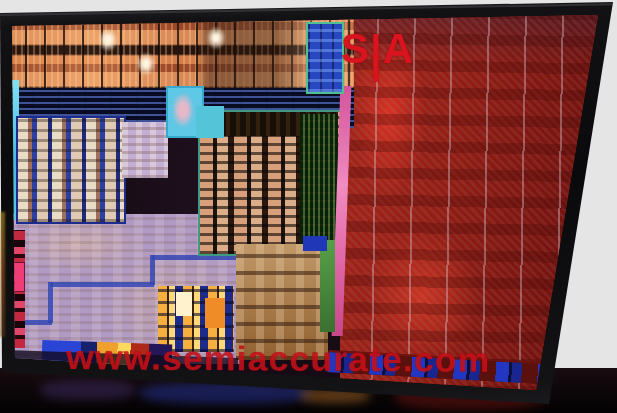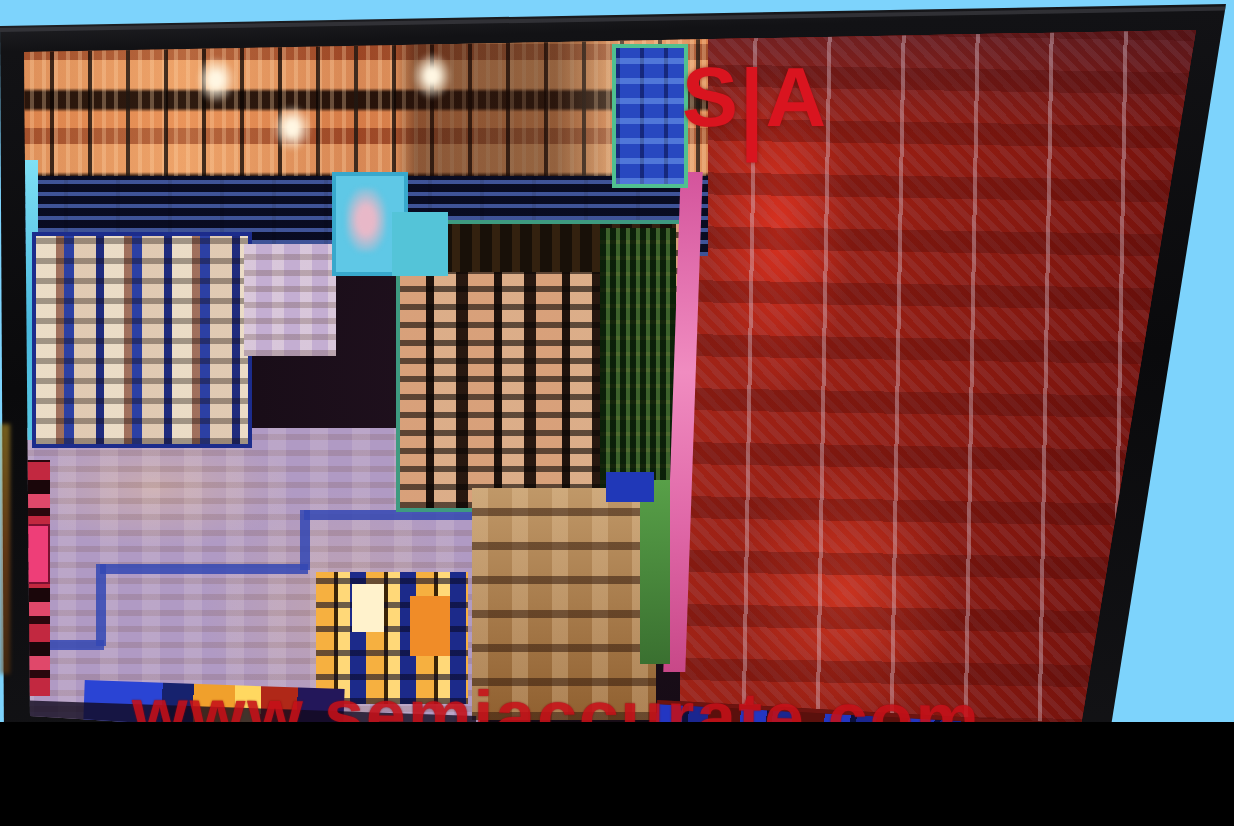--- a/index.html
+++ b/index.html
@@ -1,18 +1,18 @@
 <!DOCTYPE html>
 <html><head>
 <meta charset="utf-8">
 <style>
   html,body{margin:0;padding:0;background:#000;}
   body{width:617px;height:413px;overflow:hidden;
        font-family:"Liberation Sans",sans-serif;}
-  .photo{position:relative;width:617px;height:361px;background:#7dd3fc;overflow:hidden;}
+  .photo{position:relative;width:617px;height:413px;background:#e5e5e5;overflow:hidden;}
   .photo *{position:absolute;}
 
   
   .reflection-zone{left:0;top:368px;width:617px;height:45px;z-index:1;
     background:linear-gradient(180deg,#1a0c10 0%,#0a0507 60%,#040203 100%);}
   .refl{filter:blur(5px);opacity:.45;border-radius:40%;}
   .refl-purple{left:40px;top:12px;width:95px;height:20px;background:#463070;}
   .refl-blue{left:140px;top:14px;width:170px;height:22px;background:#2a3cb0;}
   .refl-orange{left:300px;top:20px;width:70px;height:15px;background:#c07828;}
   .refl-red{left:395px;top:16px;width:150px;height:26px;background:#7a1510;}

